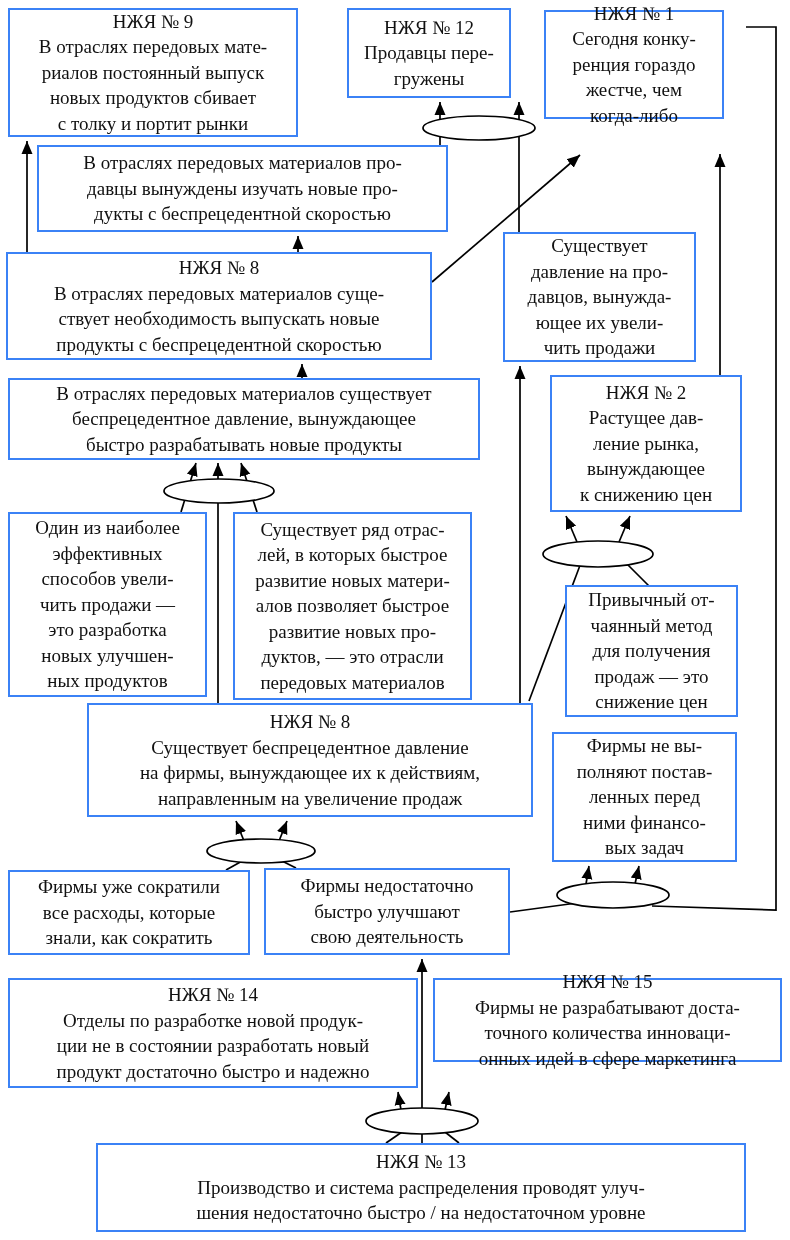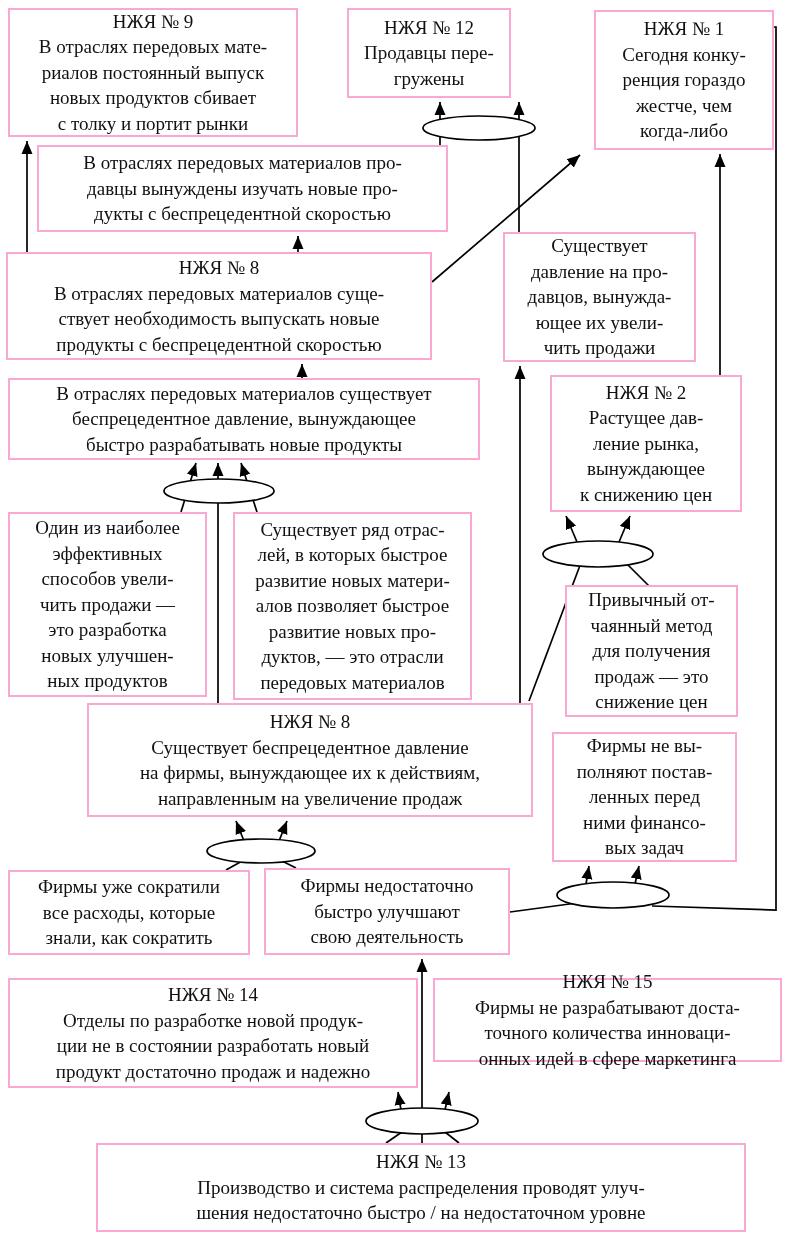--- a/index.html
+++ b/index.html
@@ -3,21 +3,21 @@
 <meta charset="utf-8">
 <style>
   html,body{margin:0;padding:0;background:#fff;}
   .stage{
     position:relative;width:790px;height:1240px;background:#ffffff;
     font-family:"Liberation Serif","DejaVu Serif",serif;color:#111;
     overflow:hidden;
   }
   .wires{position:absolute;left:0;top:0;}
   .node{
-    position:absolute;border:2px solid #f9a8d4;background:#fff;
+    position:absolute;border:2px solid #3b82f6;background:#fff;
     display:flex;flex-direction:column;align-items:center;justify-content:center;
     text-align:center;font-size:19px;line-height:25.5px;
     padding:1px 4px;box-sizing:border-box;
   }
   .node .title{white-space:pre-line;}
   .node .lines{white-space:pre-line;}
 </style>
 </head>
 <body>
 
@@ -76,21 +76,21 @@
 новых продуктов сбивает
 с толку и портит рынки</div>
   </div>
 
   <div class="node" style="left:347px;top:8px;width:164px;height:90px">
     <div class="title">НЖЯ № 12</div>
     <div class="lines">Продавцы пере-
 гружены</div>
   </div>
 
-  <div class="node" style="left:594px;top:10px;width:180px;height:140px">
+  <div class="node" style="left:544px;top:10px;width:180px;height:109px">
     <div class="title">НЖЯ № 1</div>
     <div class="lines">Сегодня конку-
 ренция гораздо
 жестче, чем
 когда-либо</div>
   </div>
 
   <div class="node" style="left:37px;top:145px;width:411px;height:87px">
     <div class="lines">В отраслях передовых материалов про-
 давцы вынуждены изучать новые про-
@@ -178,21 +178,21 @@
   <div class="node" style="left:264px;top:868px;width:246px;height:87px">
     <div class="lines">Фирмы недостаточно
 быстро улучшают
 свою деятельность</div>
   </div>
 
   <div class="node" style="left:8px;top:978px;width:410px;height:110px">
     <div class="title">НЖЯ № 14</div>
     <div class="lines">Отделы по разработке новой продук-
 ции не в состоянии разработать новый
-продукт достаточно продаж и надежно</div>
+продукт достаточно быстро и надежно</div>
   </div>
 
   <div class="node" style="left:433px;top:978px;width:349px;height:84px">
     <div class="title">НЖЯ № 15</div>
     <div class="lines">Фирмы не разрабатывают доста-
 точного количества инноваци-
 онных идей в сфере маркетинга</div>
   </div>
 
   <div class="node" style="left:96px;top:1143px;width:650px;height:89px">

